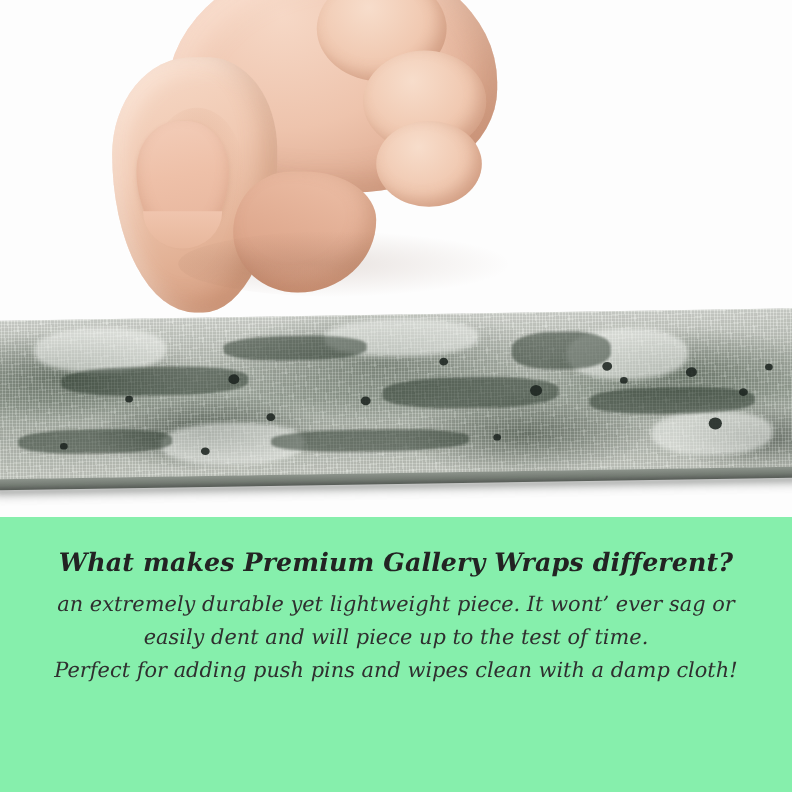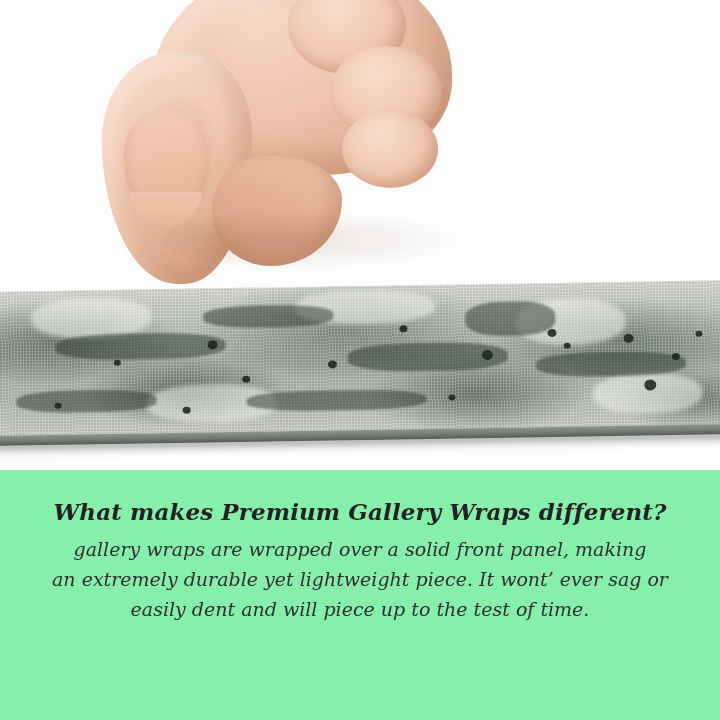--- a/index.html
+++ b/index.html
@@ -272,19 +272,19 @@
         <div class="spot" style="left:452px; top:110px; width:7px;  height:6px;"></div>
       </div>
       <div class="canvas-edge"></div>
       <div class="canvas-shadow"></div>
     </div>
   </div>
 
   <div class="caption">
     <div class="caption-heading">What makes Premium Gallery Wraps different?</div>
     <div class="caption-body">
-      <span class="line">gallery wraps are wrapped over a solid front panel, making</span>
       <span class="line">an extremely durable yet lightweight piece. It wont’ ever sag or</span>
       <span class="line">easily dent and will piece up to the test of time.</span>
+      <span class="line">Perfect for adding push pins and wipes clean with a damp cloth!</span>
     </div>
   </div>
 
 </div>
 
 </body></html>

